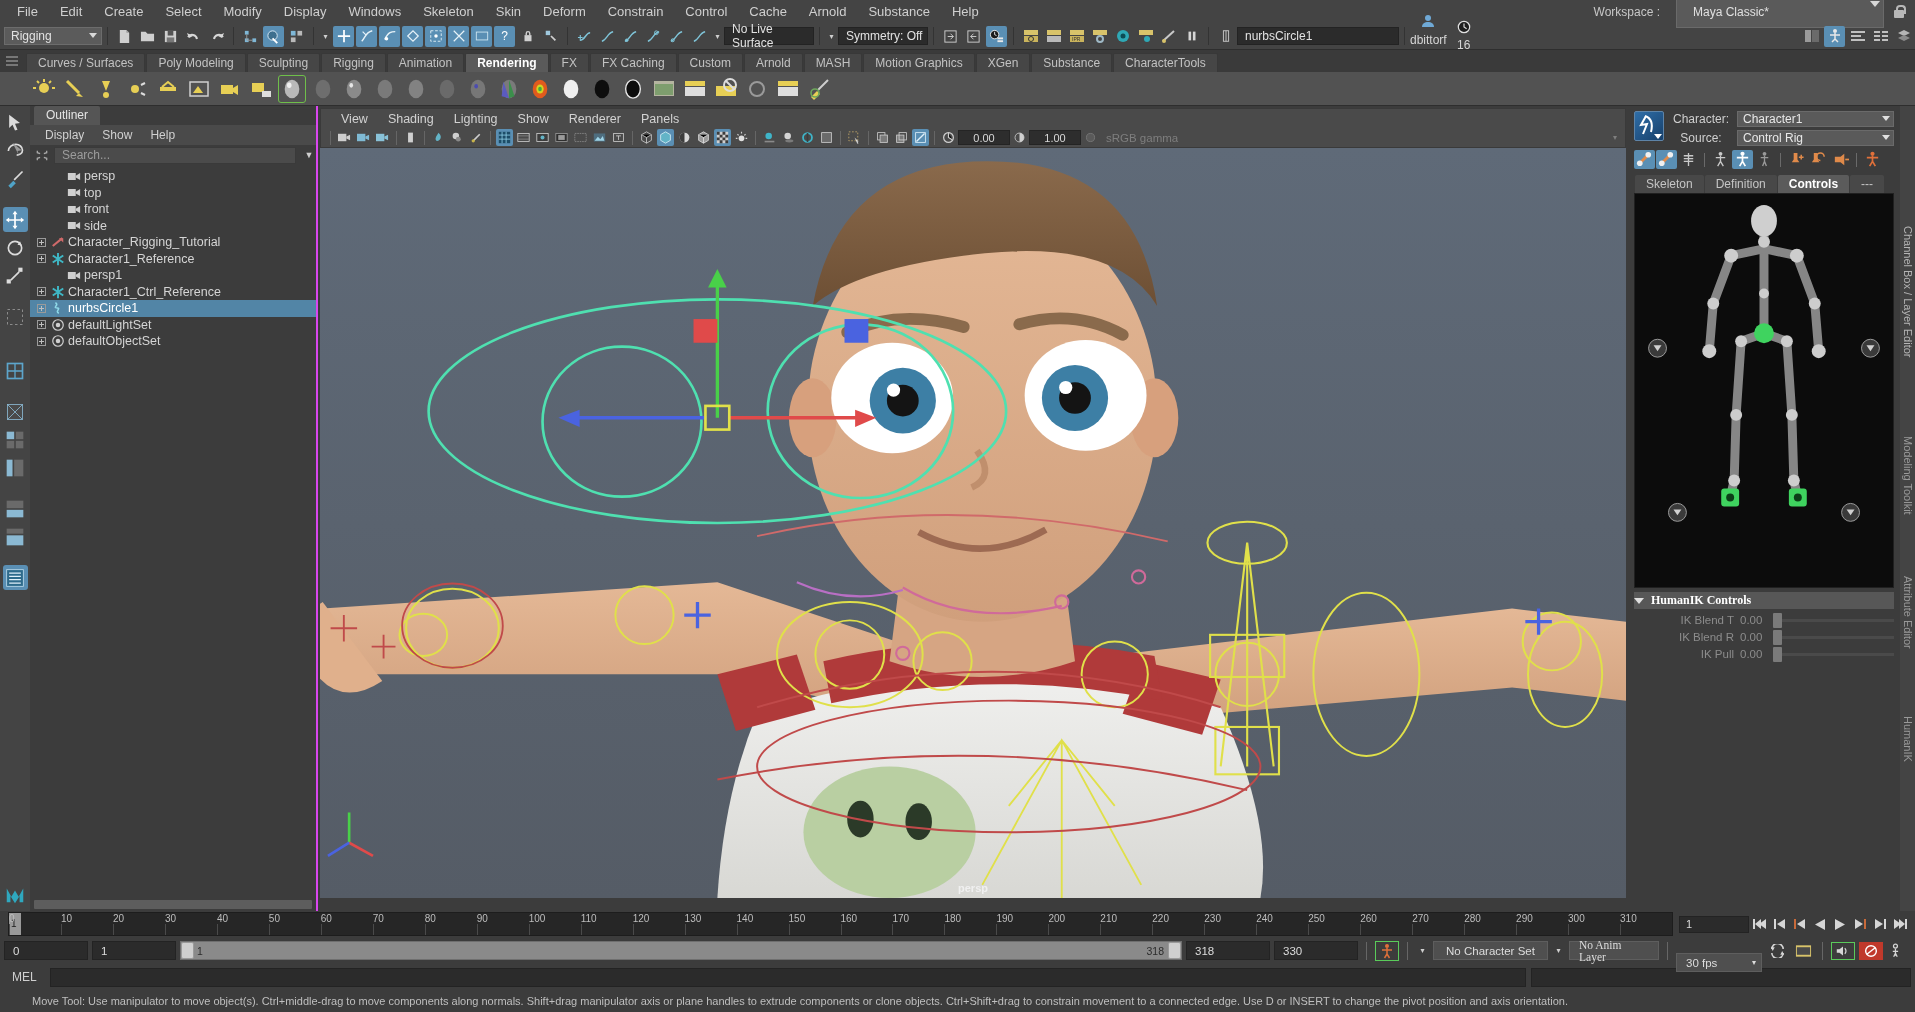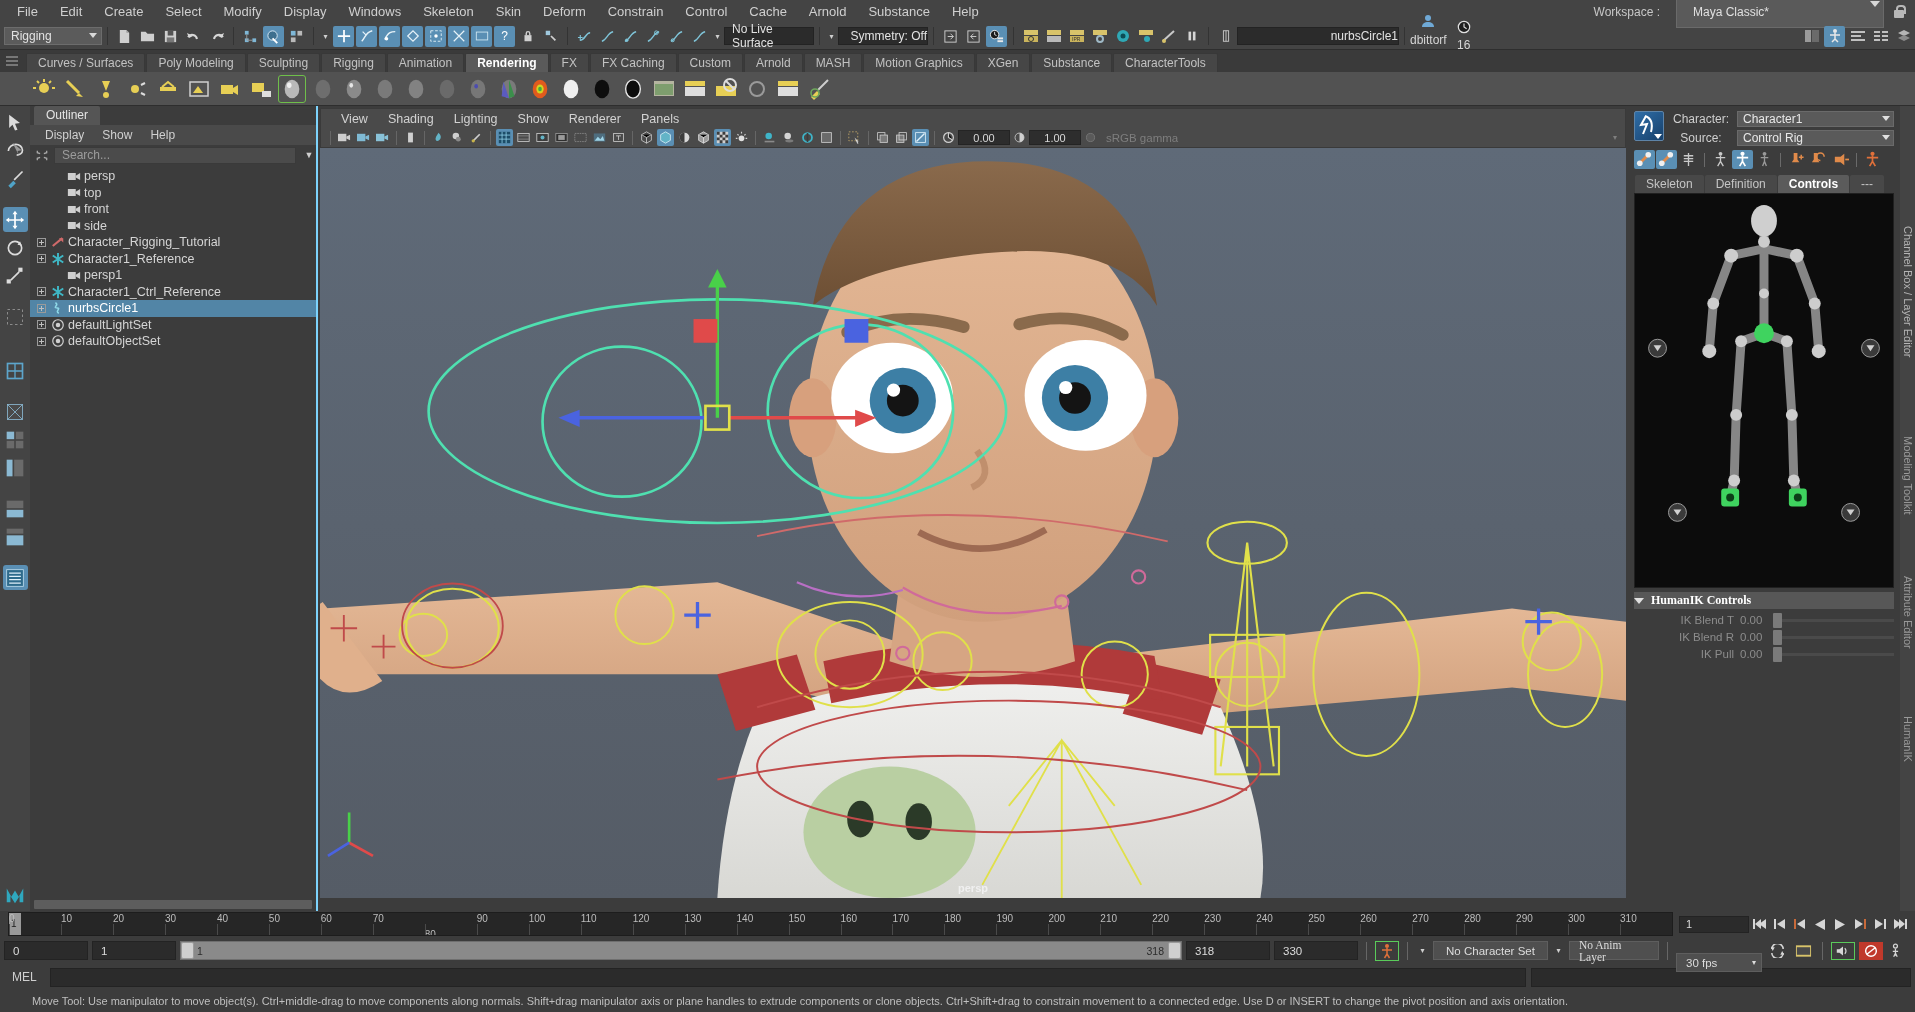--- a/index.html
+++ b/index.html
@@ -27,21 +27,21 @@
   
   .statusbar{ height:27px; background:#444444; display:flex; align-items:center; padding-left:4px; flex:0 0 auto; border-bottom:1px solid #2e2e2e;}
   .sb-select{ height:18px; background:#5b5b5b; border:1px solid #6c6c6c; font-size:12px; color:#e2e2e2;
               display:flex; align-items:center; padding-left:6px; position:relative; }
   .sb-select .arw{ position:absolute; right:4px; top:5px; border-left:4px solid transparent; border-right:4px solid transparent; border-top:5px solid #d8d8d8; }
   .sb-sep{ width:1px; height:18px; background:#595959; margin:0 5px; border-right:1px solid #333; }
   .icobtn{ width:21px; height:21px; margin:0 1px; display:flex; align-items:center; justify-content:center;
            border-radius:2px; position:relative; font-size:11px; color:#dcdcdc; }
   .icobtn.on{ background:#5a8fb4; }
   .txtfield{ height:18px; background:#2b2b2b; border:1px solid #232323; color:#e2e2e2; font-size:12px;
-             display:flex; align-items:center; padding-left:7px;justify-content:flex-end; }
+             display:flex; align-items:center; padding-left:7px; }
   .user-chip{ display:flex; align-items:center; gap:4px; font-size:12px; color:#d6d6d6;flex-direction:column; }
 
   
   .shelftabs{ height:22px; background:#3a3a3a; display:flex; align-items:flex-end; padding-left:6px; flex:0 0 auto;}
   .shelftabs .grip{ width:16px; height:16px; display:flex; flex-direction:column; justify-content:center; gap:2px; margin-right:4px; margin-bottom:3px;}
   .shelftabs .grip i{ display:block; height:2px; background:#777; width:12px; }
   .shelftab{ padding:0 11px; height:19px; line-height:19px; font-size:12px; color:#c2c2c2; background:#464646;
              border:1px solid #383838; border-bottom:none; border-radius:2px 2px 0 0; margin-right:1px; }
   .shelftab.active{ background:#5a5a5a; color:#ffffff; font-weight:bold; }
   .shelfrow{ height:34px; background:#525252; display:flex; align-items:center; padding-left:30px; gap:3px; flex:0 0 auto; border-bottom:1px solid #2e2e2e;}
@@ -50,21 +50,21 @@
   
   .mainrow{ flex:1 1 auto; display:flex; min-height:0; background:#3c3c3c; }
 
   
   .toolcol{ width:30px; background:#444444; display:flex; flex-direction:column; align-items:center; padding-top:4px; gap:3px; flex:0 0 auto;}
   .toolbtn{ width:25px; height:25px; border-radius:3px; display:flex; align-items:center; justify-content:center; position:relative; }
   .toolbtn.sel{ background:#5a8fb4; }
   .toolsep{ height:10px; }
 
   
-  .outliner{ width:288px; background:#3c3c3c; display:flex; flex-direction:column; flex:0 0 auto; border-right:2px solid #7dd3fc;}
+  .outliner{ width:288px; background:#3c3c3c; display:flex; flex-direction:column; flex:0 0 auto; border-right:2px solid #d946ef;}
   .ol-tabbar{ height:19px; display:flex; align-items:flex-end; background:#3c3c3c; padding-left:4px; }
   .ol-tab{ height:19px; line-height:19px; padding:0 12px; font-size:12px; background:#555555; color:#e4e4e4; border-radius:2px 2px 0 0; }
   .ol-menubar{ height:20px; background:#4a4a4a; display:flex; align-items:center; padding-left:6px; }
   .ol-menubar span{ font-size:12px; padding:0 9px; color:#d0d0d0; }
   .ol-search{ height:20px; background:#3c3c3c; display:flex; align-items:center; padding-left:4px; gap:4px; }
   .ol-search .sbox{ flex:1; height:17px; background:#4b4b4b; border:1px solid #3a3a3a; font-size:12px; color:#9c9c9c;
                     display:flex; align-items:center; padding-left:7px; margin-right:2px; position:relative; }
   .ol-search .dropchev{ width:14px; text-align:center; color:#cfcfcf; font-size:9px; }
   .ol-list{ flex:1; background:#3c3c3c; overflow:hidden; padding-top:3px; }
   .ol-row{ height:16.5px; display:flex; align-items:center; font-size:12.5px; color:#d5d5d5; padding-left:4px; white-space:nowrap;}
@@ -1452,21 +1452,21 @@
         <div class="ticklab" style="left: 9.375%;">30</div>
         <div class="tick" style="left: 9.375%; top: 11px; height: 13px;"></div>
         <div class="ticklab" style="left: 12.5%;">40</div>
         <div class="tick" style="left: 12.5%; top: 11px; height: 13px;"></div>
         <div class="ticklab" style="left: 15.625%;">50</div>
         <div class="tick" style="left: 15.625%; top: 11px; height: 13px;"></div>
         <div class="ticklab" style="left: 18.75%;">60</div>
         <div class="tick" style="left: 18.75%; top: 11px; height: 13px;"></div>
         <div class="ticklab" style="left: 21.875%;">70</div>
         <div class="tick" style="left: 21.875%; top: 11px; height: 13px;"></div>
-        <div class="ticklab" style="left: 25%; margin-top: 16px;">80</div>
+        <div class="ticklab" style="left: 25%;">80</div>
         <div class="tick" style="left: 25%; top: 11px; height: 13px;"></div>
         <div class="ticklab" style="left: 28.125%;">90</div>
         <div class="tick" style="left: 28.125%; top: 11px; height: 13px;"></div>
         <div class="ticklab" style="left: 31.25%;">100</div>
         <div class="tick" style="left: 31.25%; top: 11px; height: 13px;"></div>
         <div class="ticklab" style="left: 34.375%;">110</div>
         <div class="tick" style="left: 34.375%; top: 11px; height: 13px;"></div>
         <div class="ticklab" style="left: 37.5%;">120</div>
         <div class="tick" style="left: 37.5%; top: 11px; height: 13px;"></div>
         <div class="ticklab" style="left: 40.625%;">130</div>

